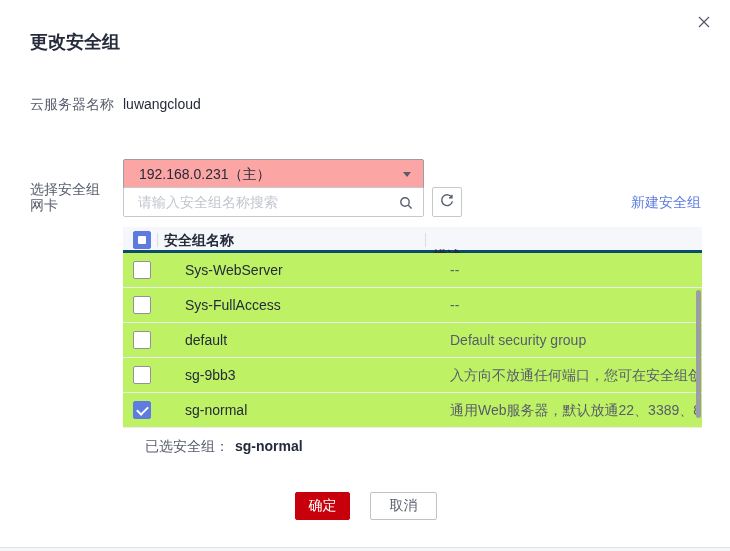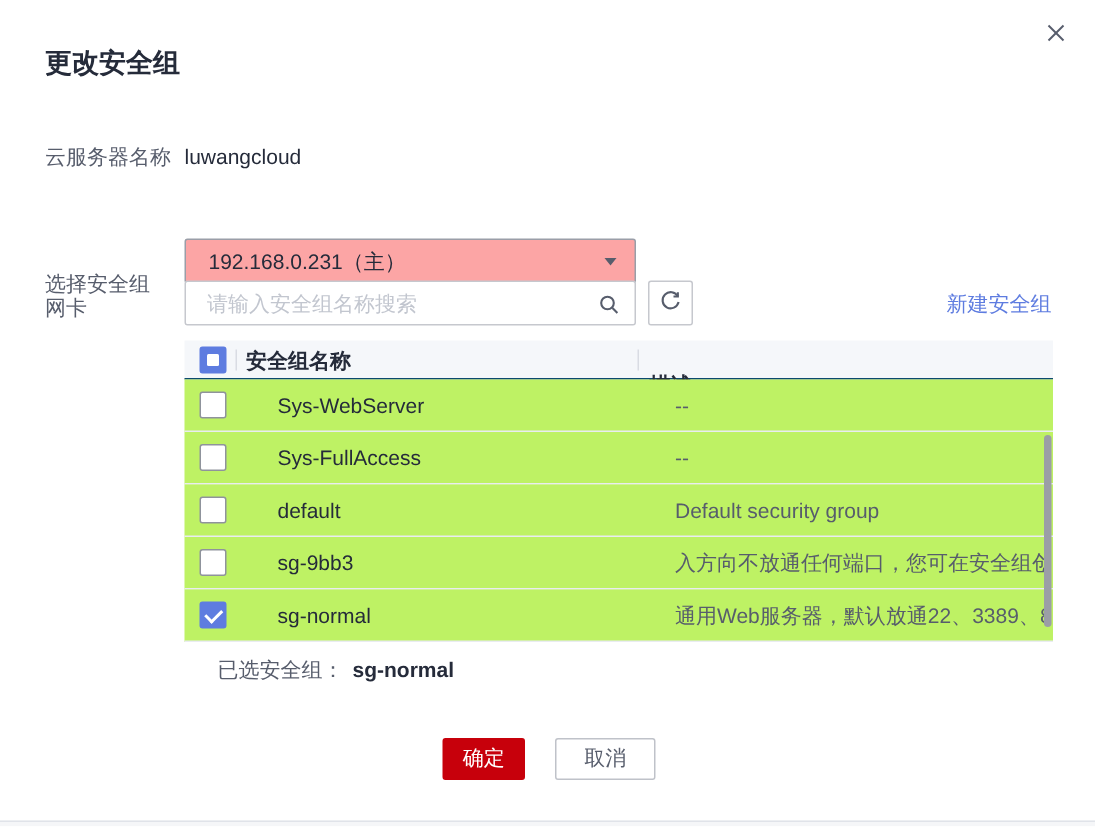--- a/index.html
+++ b/index.html
@@ -33,21 +33,21 @@
                       background:transparent; padding:0 34px 0 14px; font:inherit; color:#252b3a; }
   .search-box input::placeholder { color:#c2c6cf; opacity:1; }
   .search-icon { position:absolute; right:9px; top:7px; }
   .refresh-btn { position:absolute; left:432px; top:187px; width:30px; height:30px;
                  border:1px solid #c6c8ce; border-radius:2px; background:#fff; cursor:pointer;
                  display:flex; align-items:center; justify-content:center; }
   .create-link { position:absolute; right:29px; top:187px; height:30px; line-height:30px;
                  color:#5e7ce0; cursor:pointer; text-decoration:none; }
 
   .table { position:absolute; left:123px; top:227px; width:579px; }
-  .thead { position:relative; height:26px; background:#f5f7fa; border-bottom:1px solid #0c4a6e; }
+  .thead { position:relative; height:26px; background:#f5f7fa; border-bottom:3px solid #0c4a6e; }
   .thead .th-name { position:absolute; left:41px; top:0; line-height:26px; font-weight:700; color:#252b3a; }
   .thead .th-desc { position:absolute; left:310px; top:16px; line-height:26px; font-weight:700; color:#252b3a; }
   .vdiv { position:absolute; top:6px; width:1px; height:14px; background:#d9dce3; }
   .vdiv1 { left:34px; } .vdiv2 { left:302px; }
   .thead .cb { position:absolute; left:10px; top:4px; }
 
   .trow { position:relative; height:35px; border-bottom:1px solid #e9ecf1; background:#bef264; }
   .trow .cb { position:absolute; left:10px; top:8px; }
   .tname { position:absolute; left:62px; top:0; line-height:35px; color:#252b3a; white-space:nowrap; }
   .tdesc { position:absolute; left:327px; top:0; line-height:35px; color:#575d6c; white-space:nowrap;

